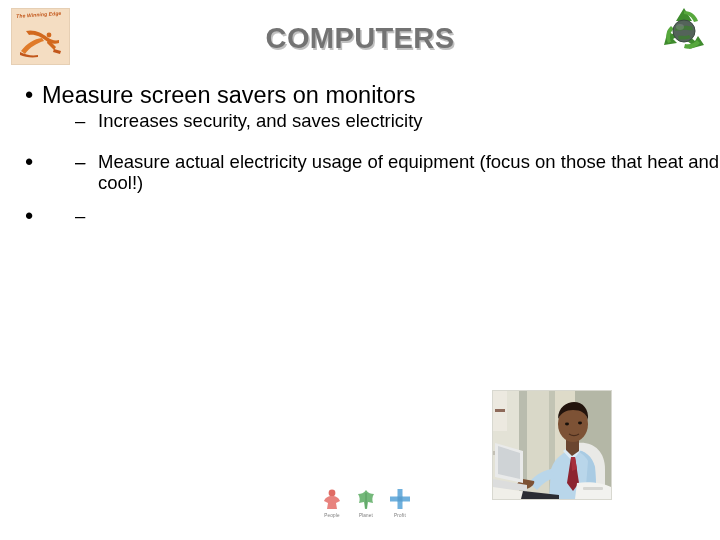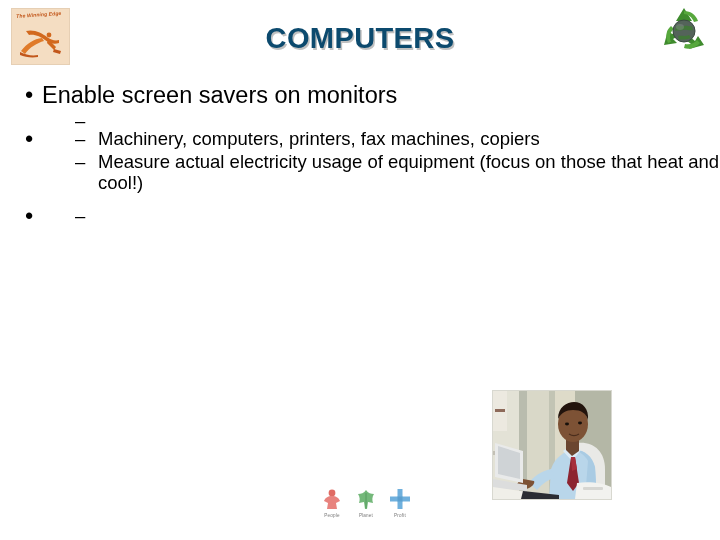--- a/index.html
+++ b/index.html
@@ -64,21 +64,21 @@
   }
 
   .slide-title {
     position: absolute;
     left: 90px;
     top: 22px;
     width: 540px;
     text-align: center;
     font-size: 29px;
     font-weight: bold;
-    color: #0c4a6e;
+    color: #737373;
     letter-spacing: 0.4px;
     text-shadow: 1.5px 1.5px 0 rgba(140,140,140,0.55);
     font-family: "Liberation Sans", sans-serif;
   }
 
   
   .body-area {
     position: absolute;
     left: 0;
     top: 82px;
@@ -189,34 +189,34 @@
       <ellipse cx="22" cy="22" rx="4" ry="3" fill="#7f8d83" opacity="0.5"></ellipse>
     </g>
   </svg>
 
   <div class="slide-title">COMPUTERS</div>
 
   <div class="body-area">
 
     <div class="bullet-l1">
       <span class="marker">•</span>
-      <span>Enable screen savers on monitors</span>
+      <span>Measure screen savers on monitors</span>
     </div>
     <div class="bullet-l2">
       <span class="marker">–</span>
+      <span>Increases security, and saves electricity</span>
     </div>
 
     <div class="grp-gap"></div>
 
     <div class="bullet-l1">
       <span class="marker">•</span>
     </div>
     <div class="bullet-l2">
       <span class="marker">–</span>
-      <span>Machinery, computers, printers, fax machines, copiers</span>
     </div>
     <div class="bullet-l2">
       <span class="marker">–</span>
       <span>Measure actual electricity usage of equipment (focus on those that heat and cool!)</span>
     </div>
 
     <div class="grp-gap-sm"></div>
 
     <div class="bullet-l1">
       <span class="marker">•</span>

